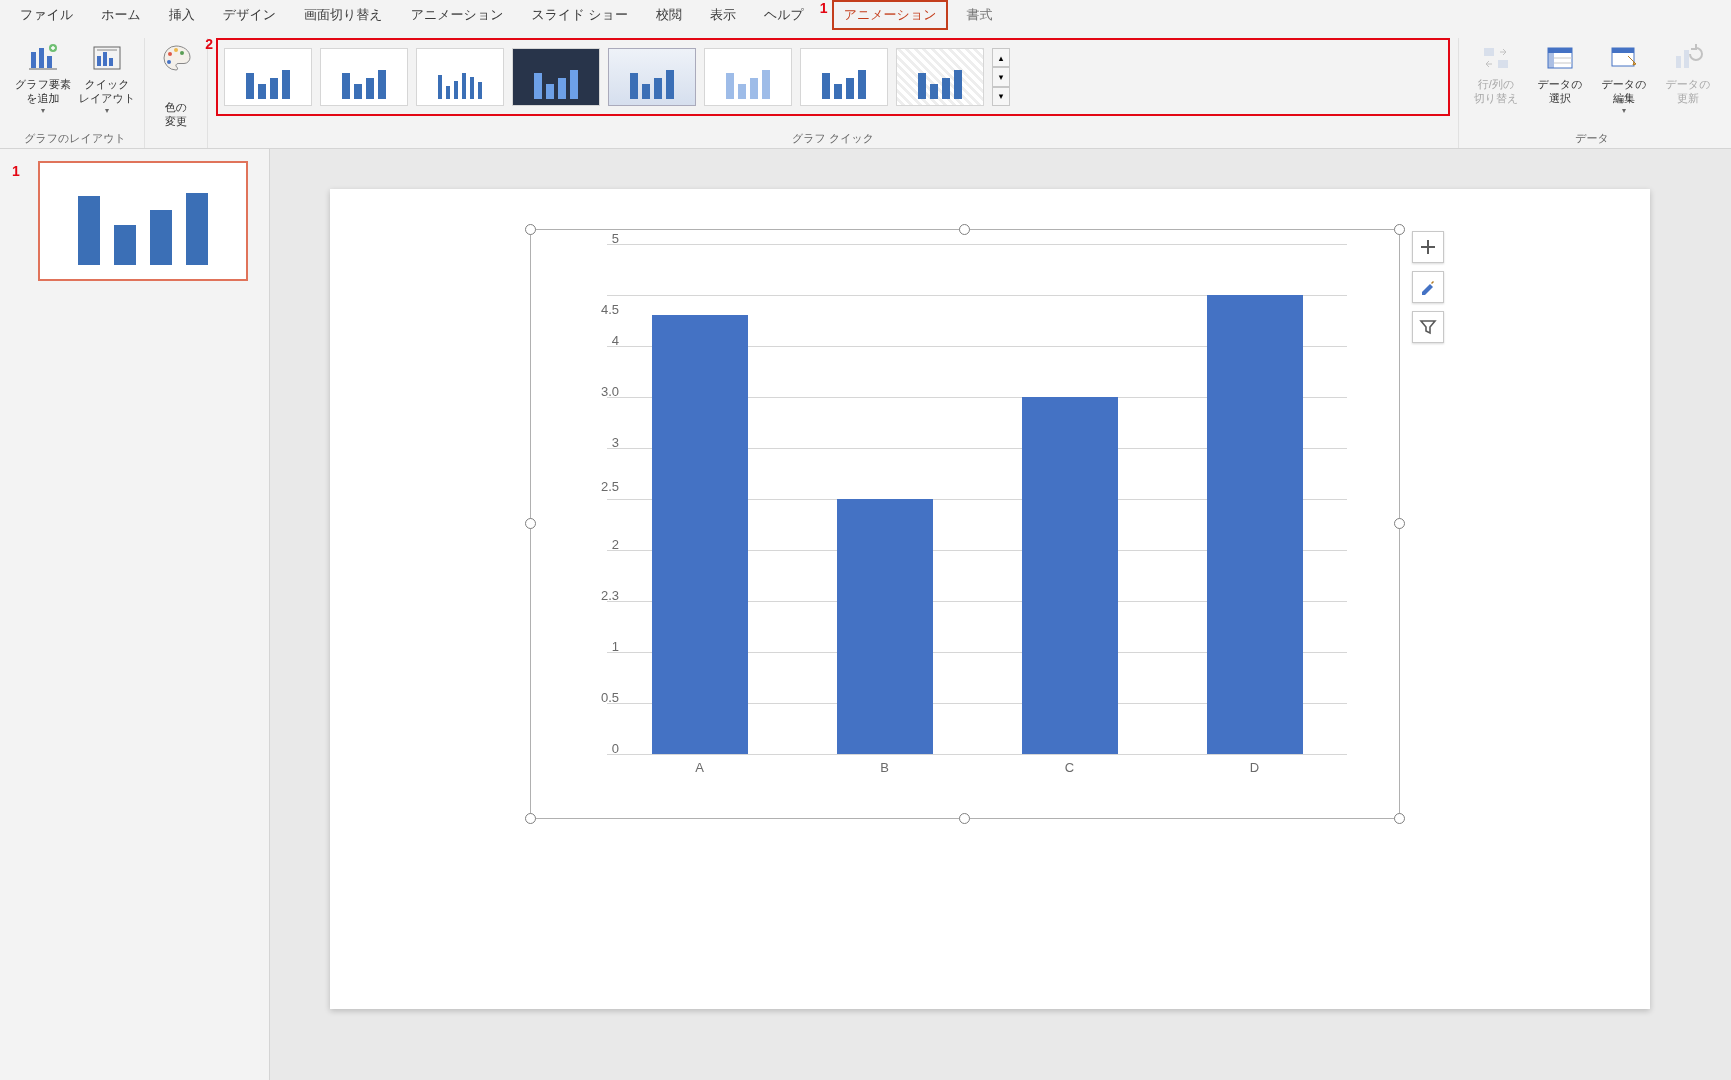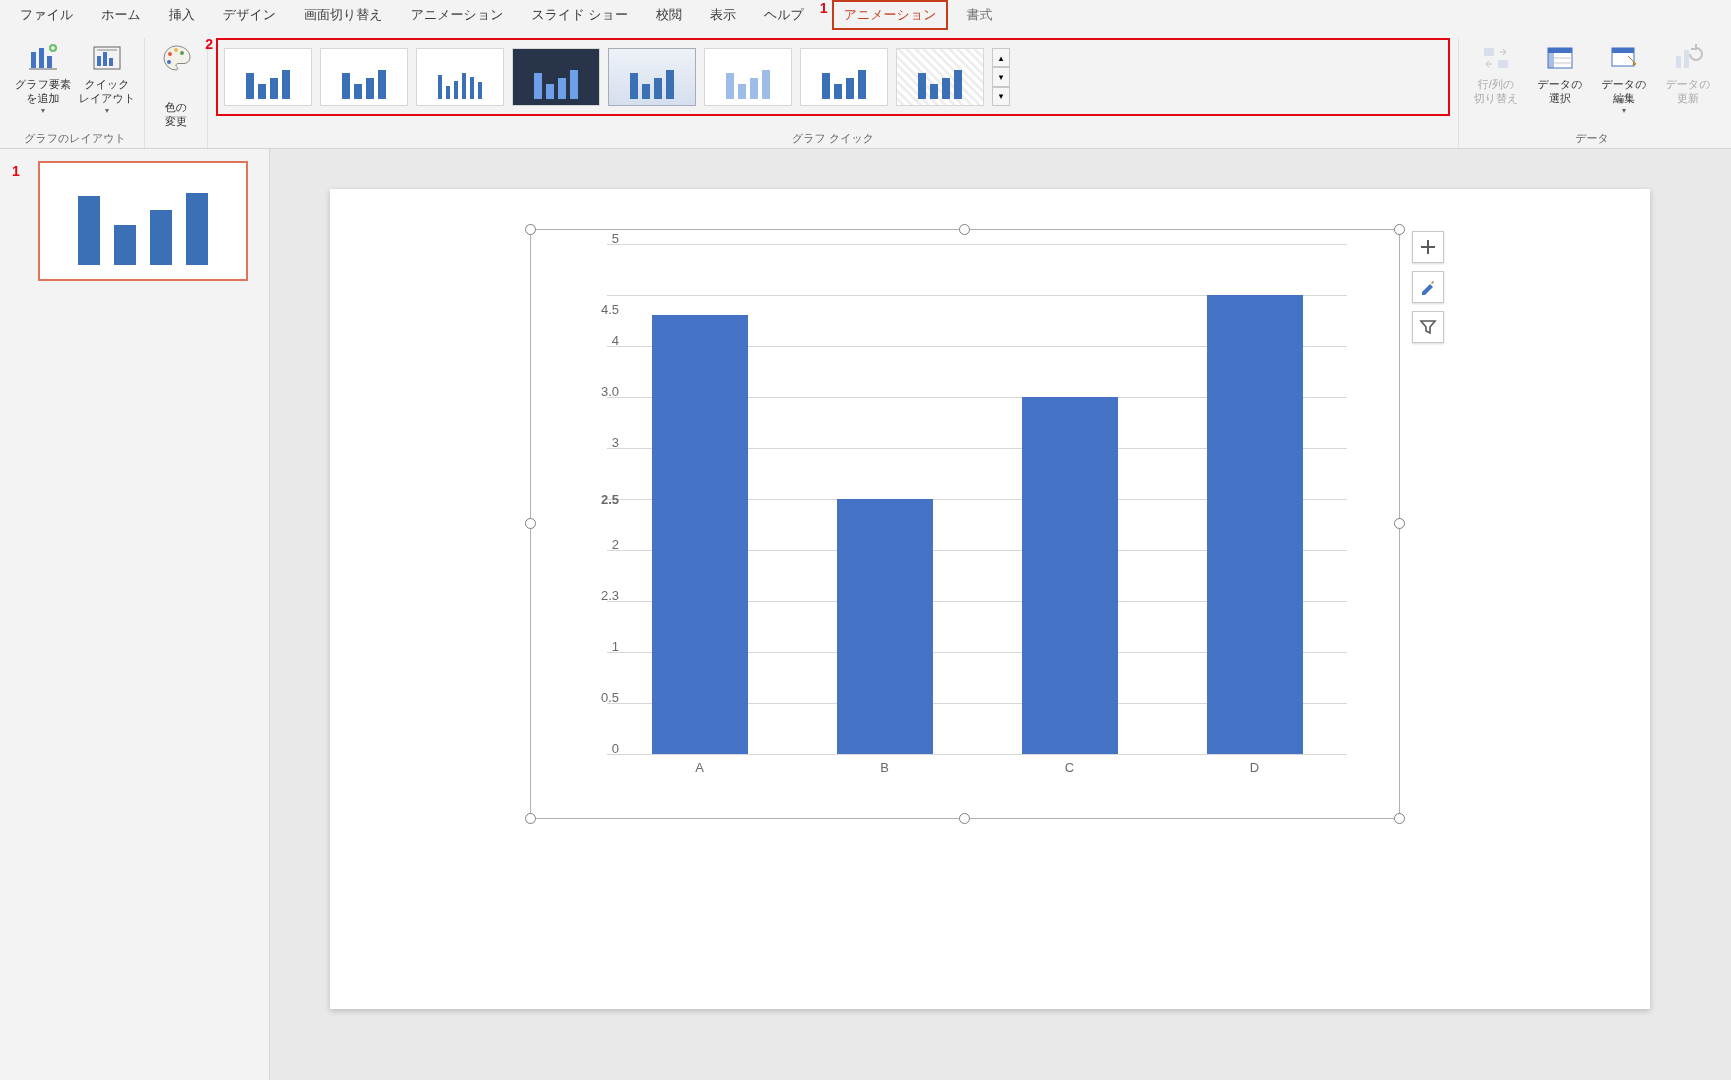--- a/index.html
+++ b/index.html
@@ -301,21 +301,21 @@
               <div class="bar-col" style="left: 44.5px; height: 438.6px; width: 96px;"></div>
               <div class="bar-col" style="left: 229.5px; height: 255px; width: 96px;"></div>
               <div class="bar-col" style="left: 414.5px; height: 357px; width: 96px;"></div>
               <div class="bar-col" style="left: 599.5px; height: 459px; width: 96px;"></div>
             </div>
         <div class="y-label" style="top: 510px;">0</div>
             <div class="y-label" style="top: 459px;">0.5</div>
             <div class="y-label" style="top: 408px;">1</div>
             <div class="y-label" style="top: 357px;">2.3</div>
             <div class="y-label" style="top: 306px;">2</div>
-            <div class="y-label" style="top: 261px; font-weight: bold;">2.5</div>
+            <div class="y-label" style="top: 248px;">2.5</div>
             <div class="y-label" style="top: 204px;">3</div>
             <div class="y-label" style="top: 153px;">3.0</div>
             <div class="y-label" style="top: 102px;">4</div>
             <div class="y-label" style="top: 51px; margin-top: 20px;">4.5</div>
             <div class="y-label" style="top: 0px;">5</div>
             <div class="x-label" style="left: 132.5px;">A</div>
             <div class="x-label" style="left: 317.5px;">B</div>
             <div class="x-label" style="left: 502.5px;">C</div>
             <div class="x-label" style="left: 687.5px;">D</div>
           </div>

